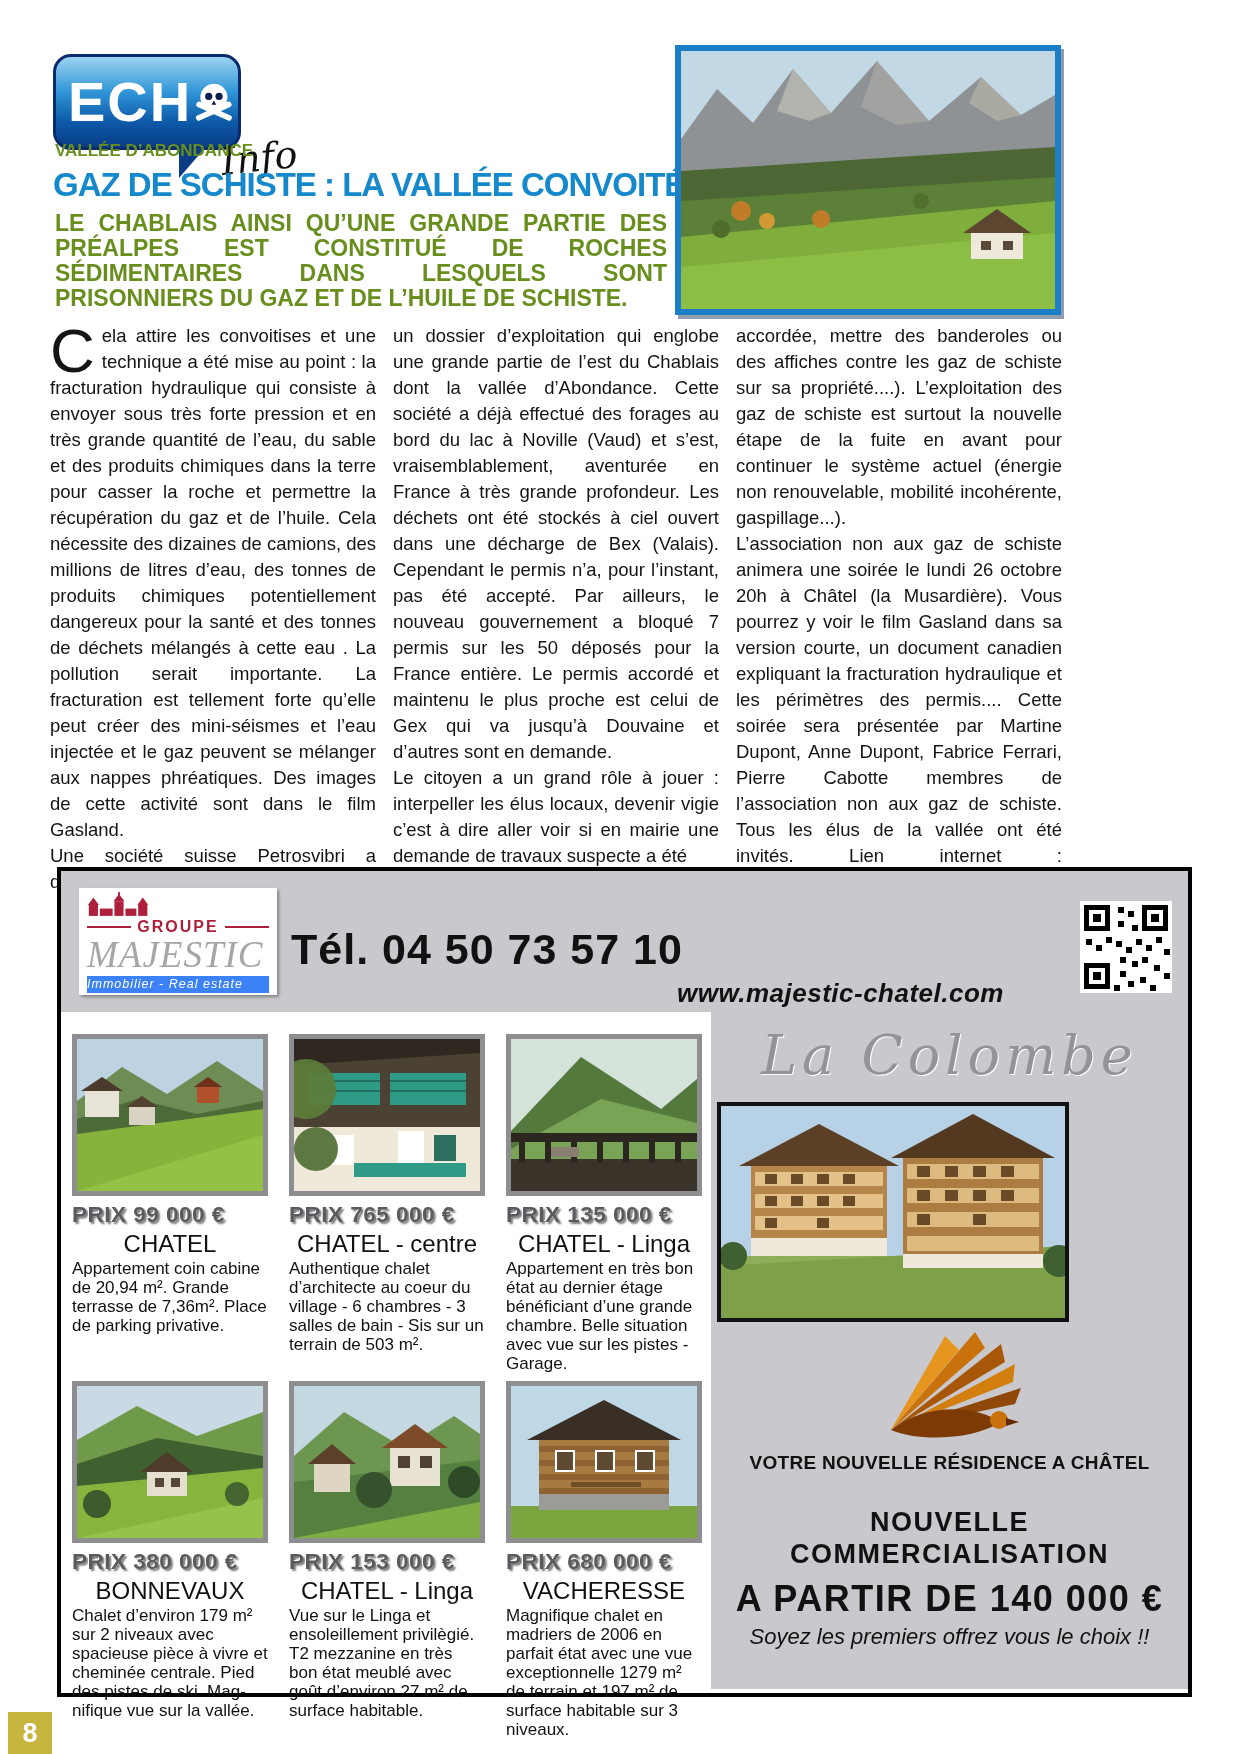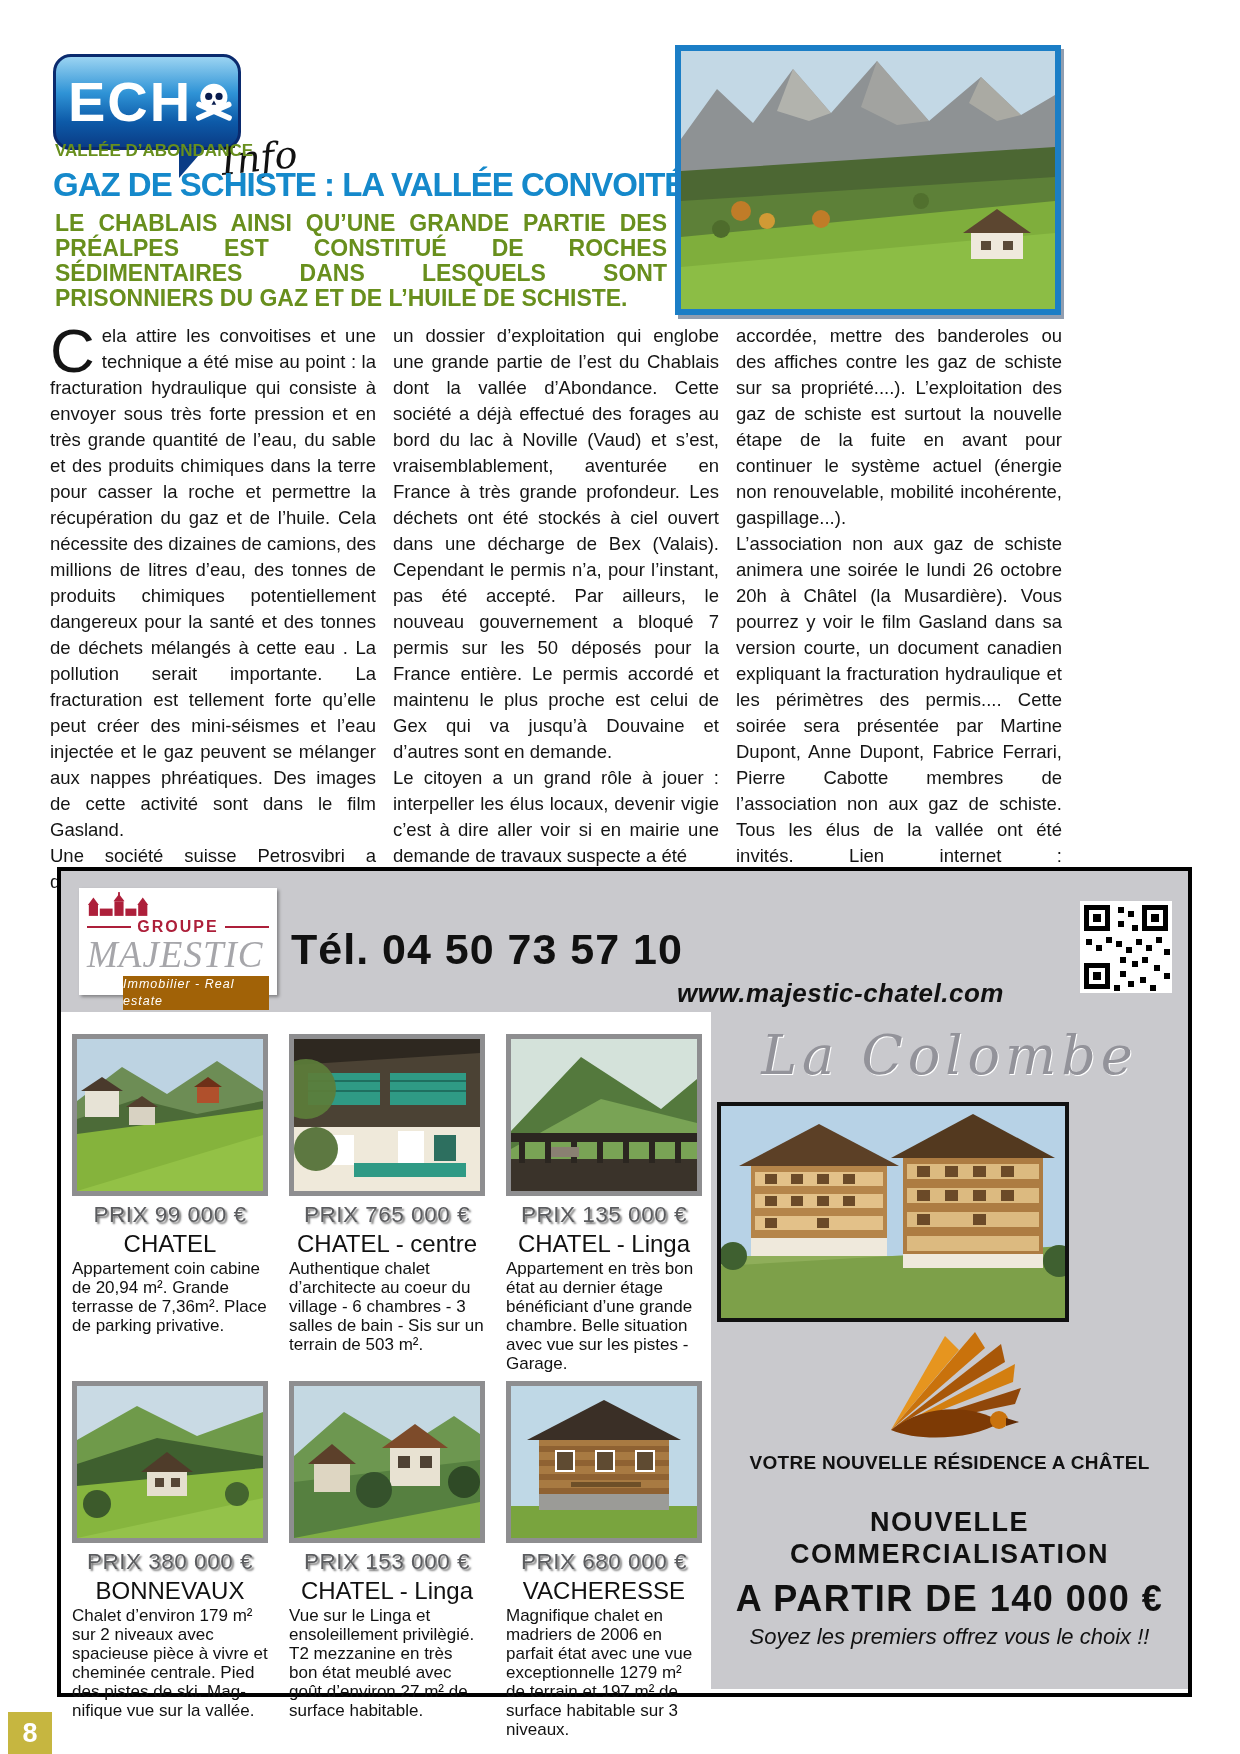--- a/index.html
+++ b/index.html
@@ -41,34 +41,34 @@
   .ad{position:absolute;left:57px;top:867px;width:1127px;height:822px;border:4px solid #000;
       background:#fff;box-sizing:content-box;}
   .ad-header{position:relative;height:141px;background:#c9c9cd;}
   .majestic{position:absolute;left:18px;top:17px;width:198px;height:107px;background:#fff;
       box-shadow:2px 2px 3px rgba(0,0,0,.35);padding:4px 8px;box-sizing:border-box;}
   .groupe-row{display:flex;align-items:center;gap:6px;color:#ad1f3a;font-weight:bold;
       font-size:16px;letter-spacing:2px;margin-top:-2px;}
   .groupe-row .rule{flex:1;height:2px;background:#ad1f3a;}
   .majestic-name{font-family:"Liberation Serif",serif;font-style:italic;font-size:37px;
       color:#a6a6aa;letter-spacing:1px;line-height:38px;}
-  .majestic-bar{margin-top:2px;background:#a16207;color:#fff;font-style:italic;
-      font-size:12.5px;line-height:17px;letter-spacing:1px;margin-left:36px;}
+  .majestic-bar{margin-top:2px;background:#3b82f6;color:#fff;font-style:italic;
+      font-size:12.5px;line-height:17px;letter-spacing:1px;}
   .ad-address{position:absolute;left:232px;top:22px;font-size:26px;font-weight:bold;letter-spacing:.5px;}
   .ad-phone{position:absolute;left:230px;top:54px;font-size:43px;font-weight:bold;letter-spacing:1px;}
   .ad-site{position:absolute;left:616px;top:107px;font-size:26px;font-weight:bold;font-style:italic;letter-spacing:.5px;}
   .qr{position:absolute;right:16px;top:30px;width:92px;height:92px;}
 
   .ad-body{display:flex;height:677px;}
   .listings{width:650px;padding:22px 0 0 11px;box-sizing:border-box;display:grid;
       grid-template-columns:repeat(3,196px);column-gap:21px;row-gap:8px;align-content:start;}
   .card{width:196px;}
   .lphoto{width:196px;height:162px;border:5px solid #8e8e90;box-sizing:border-box;display:block;background:#ccc;}
   .lphoto svg{display:block;}
-  .price{margin-top:6px;text-align:center;font-size:22.5px;font-weight:normal;color:#5a5b5e;
+  .price{margin-top:6px;text-align:left;font-size:22.5px;font-weight:bold;color:#5a5b5e;
       letter-spacing:.5px;text-shadow:-1px -1px 0 #fff,2px 2px 2px rgba(0,0,0,.55);white-space:nowrap;}
   .lname{text-align:center;font-size:24px;margin-top:2px;}
   .ldesc{font-size:17px;line-height:19px;margin-top:1px;}
 
   .colombe{flex:1;background:#c9c9cd;padding-top:12px;text-align:center;overflow:hidden;}
   .script{font-family:"DejaVu Serif",serif;font-style:italic;font-size:54px;color:#93939a;
       letter-spacing:5px;text-shadow:1px 1px 0 #fff;line-height:64px;}
   .render{display:block;margin:14px 0 0 6px;width:344px;height:212px;border:4px solid #111;}
   .dove{display:block;margin:8px auto 0;width:150px;height:116px;}
   .caption{margin-top:6px;font-size:19px;font-weight:bold;letter-spacing:.3px;}

